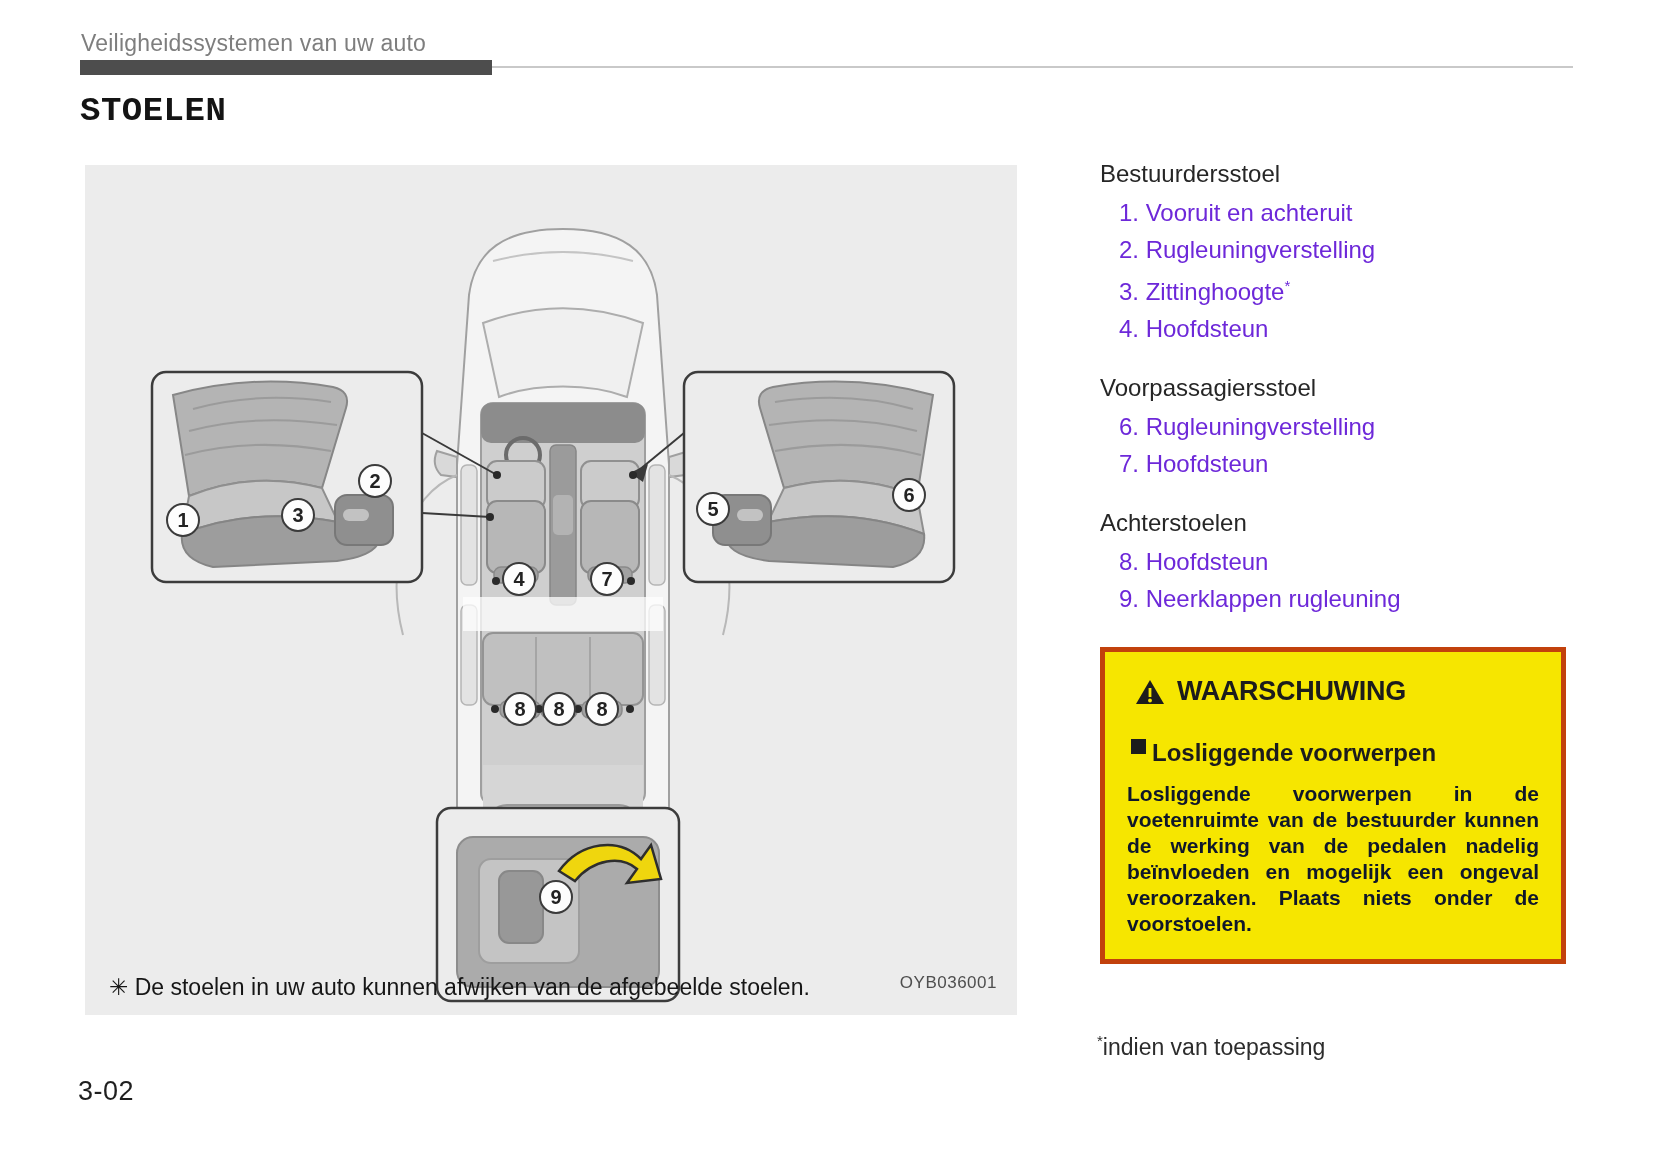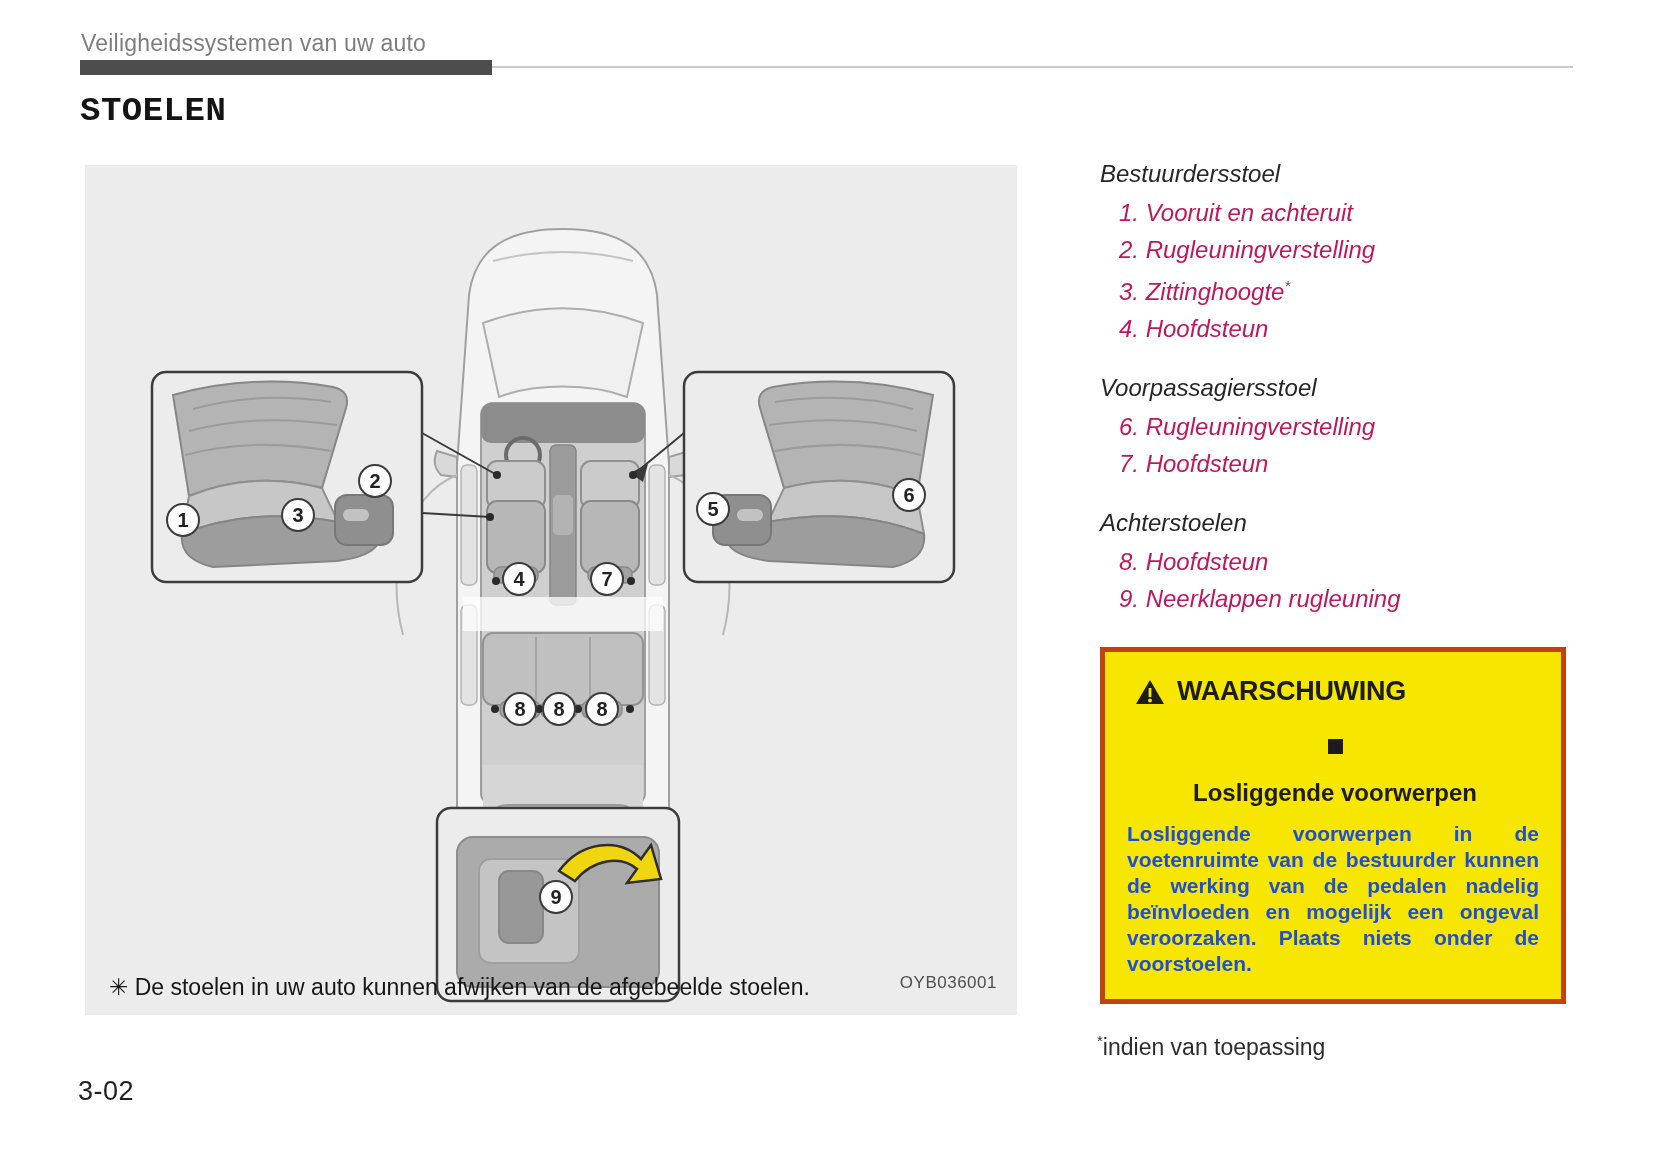--- a/index.html
+++ b/index.html
@@ -27,37 +27,37 @@
   .figure-caption {
     position:absolute; left:24px; bottom:14px;
     font-size:23px; color:#161616;text-align:center;
   }
   .figure-code {
     position:absolute; right:20px; bottom:22px;
     font-size:17px; color:#4e4e4e; letter-spacing:0.5px;
   }
   .callout-num { font-family:"Liberation Sans", sans-serif; font-size:20px; font-weight:700; fill:#222; }
   .right-col { position:absolute; left:1100px; top:160px; width:466px; }
-  .seat-section { margin-bottom:27px;font-style:italic; }
+  .seat-section { margin-bottom:27px; }
   .seat-heading { font-size:24px; color:#262626; line-height:28px; margin-bottom:7px; }
-  .seat-item { font-size:24px; color:#be185d; line-height:36.5px; padding-left:19px; }
+  .seat-item { font-size:24px; color:#6d28d9; line-height:36.5px; padding-left:19px; }
   .seat-item sup { font-size:15px; }
   .warning-box {
     margin-top:30px; width:466px; min-height:290px;
     background:#f6e600; border:5px solid #c2410c;
     padding:18px 22px 22px 22px;
   }
   .warn-head { display:flex; align-items:center; gap:12px; margin:6px 0 0 8px; }
   .warn-title { font-size:27px; font-weight:800; color:#1c1c1c; letter-spacing:-0.3px; }
-  .warn-sub-row { display:flex; align-items:center; gap:25px; margin:32px 0 0 4px;flex-direction:column; }
+  .warn-sub-row { display:flex; align-items:flex-start; gap:6px; margin:32px 0 0 4px; }
   .warn-square { width:15px; height:15px; background:#1c1c1c; flex:0 0 auto; }
   .warn-subtitle { font-size:24px; font-weight:700; color:#1c1c1c; }
   .warn-body {
     margin-top:14px; font-size:21px; font-weight:700; line-height:26px;
-    text-align:justify; color:#1d4ed8; word-spacing:1px;
+    text-align:justify; color:#0f172a; word-spacing:1px;
   }
   .footnote { position:absolute; left:1097px; top:1032px; font-size:23px; color:#2c2c2c; }
   .footnote sup { font-size:15px; vertical-align:super; }
   .page-number { position:absolute; left:78px; top:1076px; font-size:27px; color:#1f1f1f; letter-spacing:0.5px; }
 </style>
 </head>
 <body>
 
 <div class="page">
 

